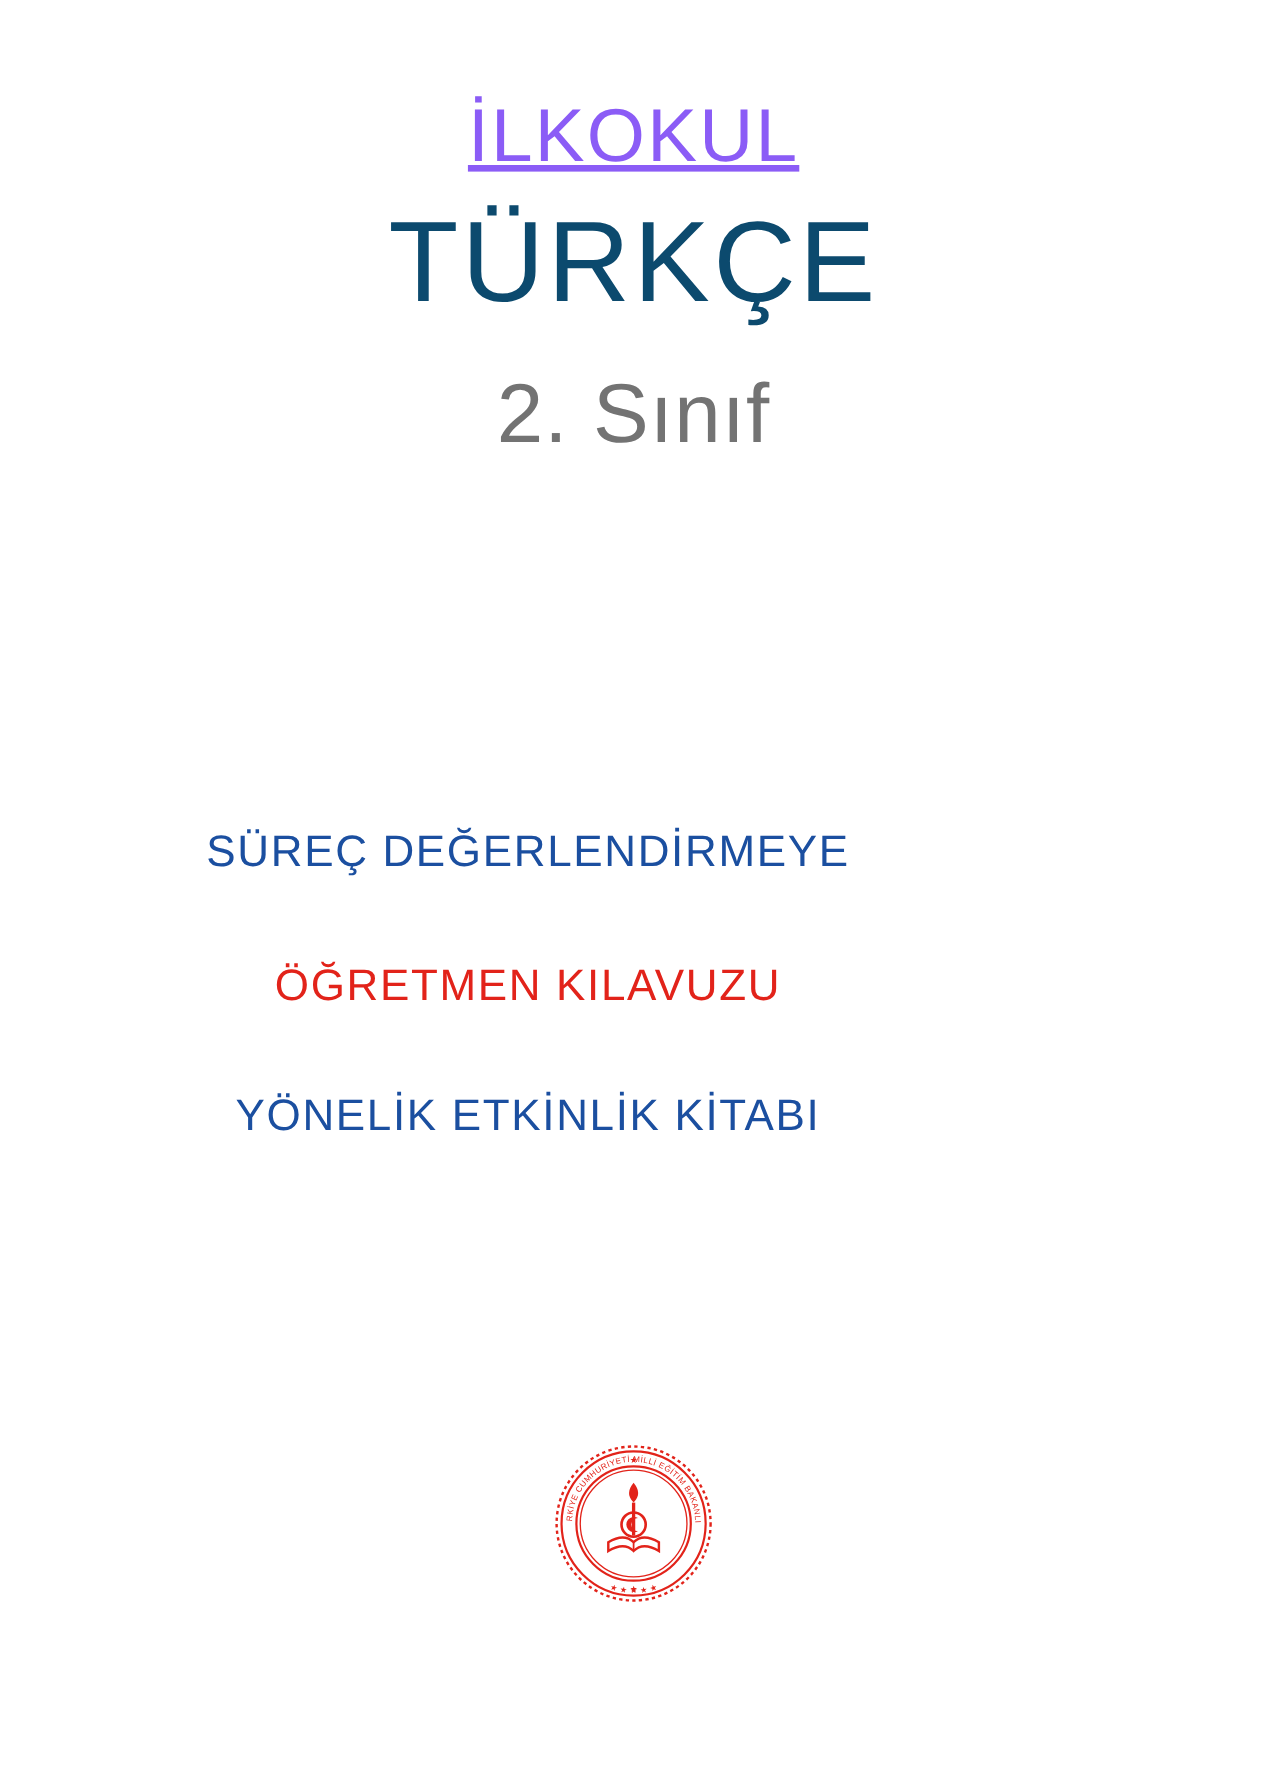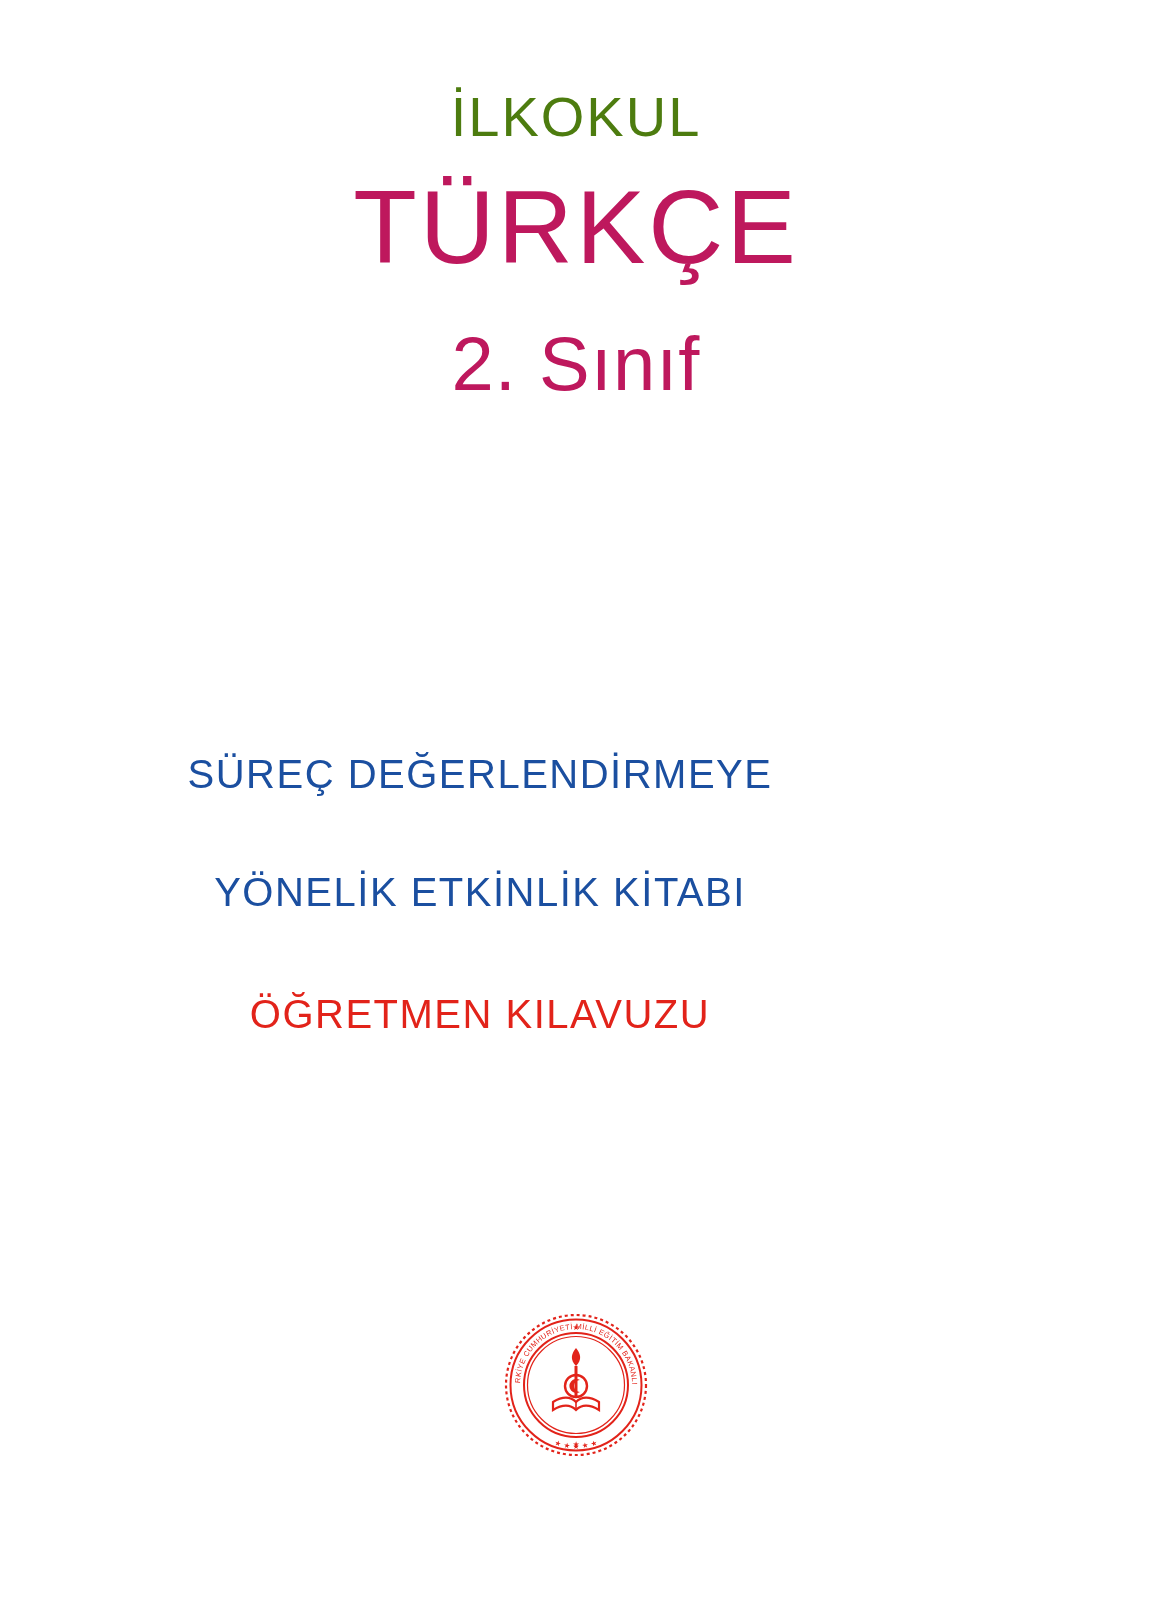--- a/index.html
+++ b/index.html
@@ -19,42 +19,43 @@
 
   .title-block {
     position: absolute;
     top: 88px;
     left: 0;
     width: 1152px;
     text-align: center;
   }
 
   .line-ilkokul {
-    font-size: 56px;
+    font-size: 68px;
     font-weight: 400;
     letter-spacing: 2px;
-    color: #4d7c0f;
+    color: #8b5cf6;
     line-height: 1.05;
+    text-decoration: underline;
   }
 
   .line-turkce {
     margin-top: 26px;
     font-size: 104px;
     font-weight: 400;
     letter-spacing: 3px;
-    color: #be185d;
+    color: #0c4a6e;
     line-height: 1.05;
   }
 
   .line-sinif {
     margin-top: 42px;
     font-size: 76px;
     font-weight: 400;
     letter-spacing: 1px;
-    color: #be185d;
+    color: #737373;
     line-height: 1.05;
   }
 
   .subtitle-block {
     position: absolute;
     top: 752px;
     left: 0;
     width: 960px;
     text-align: center;
   }
@@ -95,22 +96,22 @@
 <div class="page">
 
   <div class="title-block">
     <div class="line-ilkokul">İLKOKUL</div>
     <div class="line-turkce">TÜRKÇE</div>
     <div class="line-sinif">2. Sınıf</div>
   </div>
 
   <div class="subtitle-block">
     <div class="sub-line l1">SÜREÇ DEĞERLENDİRMEYE</div>
+    <div class="sub-line l3">ÖĞRETMEN KILAVUZU</div>
     <div class="sub-line l2">YÖNELİK ETKİNLİK KİTABI</div>
-    <div class="sub-line l3">ÖĞRETMEN KILAVUZU</div>
   </div>
 
   <div class="emblem-wrap">
     <span class="emblem">
       <svg viewBox="0 0 150 150" width="150" height="150" aria-hidden="true">
         <defs>
           <path id="sealArcTop" d="M 75,75 m -58,0 a 58,58 0 0 1 116,0" fill="none"></path>
           <path id="sealArcBottom" d="M 75,75 m -58,0 a 58,58 0 0 0 116,0" fill="none"></path>
         </defs>
 

